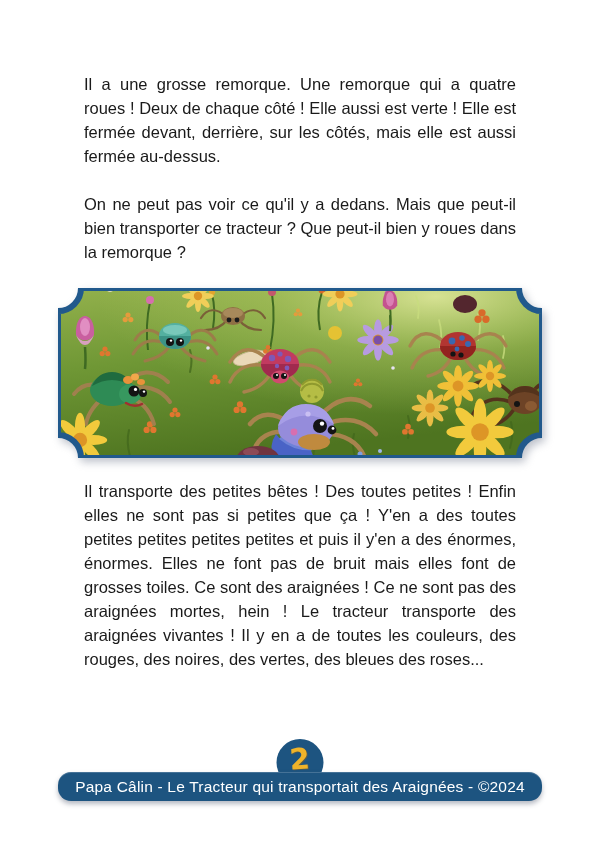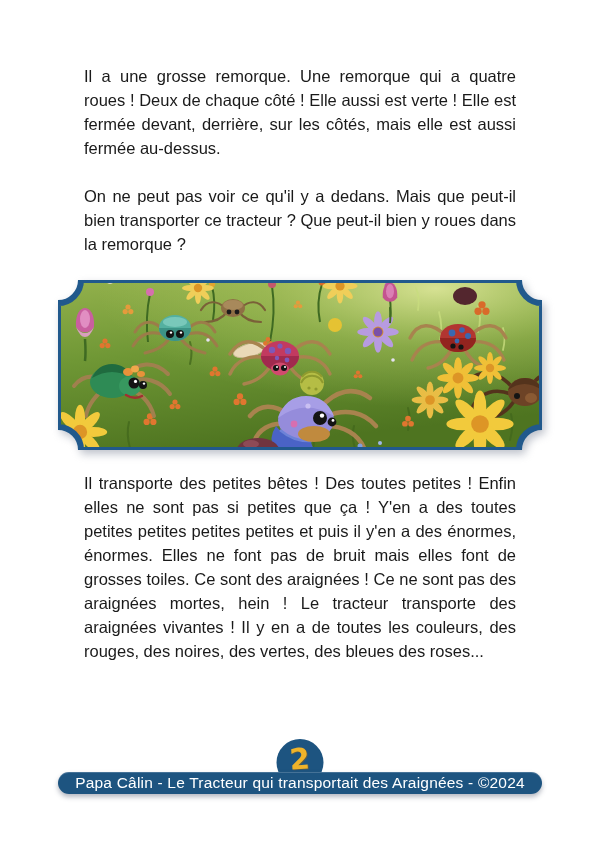--- a/index.html
+++ b/index.html
@@ -4,21 +4,21 @@
 <style>
   html,body{margin:0;padding:0;background:#ffffff;}
   body{width:600px;height:848px;position:relative;overflow:hidden;
        font-family:"Liberation Sans", sans-serif;}
   .page{position:absolute;inset:0;background:#ffffff;}
 
   .text-col{width:432px;margin:0 auto;}
   .text-col.top{padding-top:64px;}
   .text-col p{
     font-size:16.5px;line-height:24px;color:#1a1a1a;
-    text-align:justify;margin:0 0 24px 0;
+    text-align:justify;margin:8px 0 24px 0;
   }
 
   .frame-wrap{width:484px;margin:20px auto 0;height:170px;
     filter:drop-shadow(3px 4px 4px rgba(110,120,140,0.45));}
   .frame-wrap svg{display:block;}
 
   .text-col.bottom{margin-top:21px;}
 
   .page-number-badge{
     position:absolute;left:50%;top:739px;transform:translateX(-50%);
@@ -27,21 +27,21 @@
     display:flex;align-items:center;justify-content:center;
   }
   .page-number-badge span{
     color:#efb32a;font-size:29px;font-weight:bold;
     margin-top:-8px;font-family:"DejaVu Sans", sans-serif;
     transform:rotate(-4deg);
     text-shadow:1px 1px 0 rgba(160,100,10,0.45);
   }
 
   .footer-bar{
-    position:absolute;left:58px;right:58px;top:772px;height:22px;
+    position:absolute;left:58px;right:58px;top:772px;height:29px;
     background:#1d5480;border-radius:13px;z-index:2;
     box-shadow:0 3px 5px rgba(90,100,120,0.45),
                inset 0 1px 0 rgba(255,255,255,0.18);
     display:flex;align-items:center;justify-content:center;
   }
   .footer-bar span{color:#ffffff;font-size:15.5px;letter-spacing:0.2px;}
 </style>
 </head>
 <body>
 

